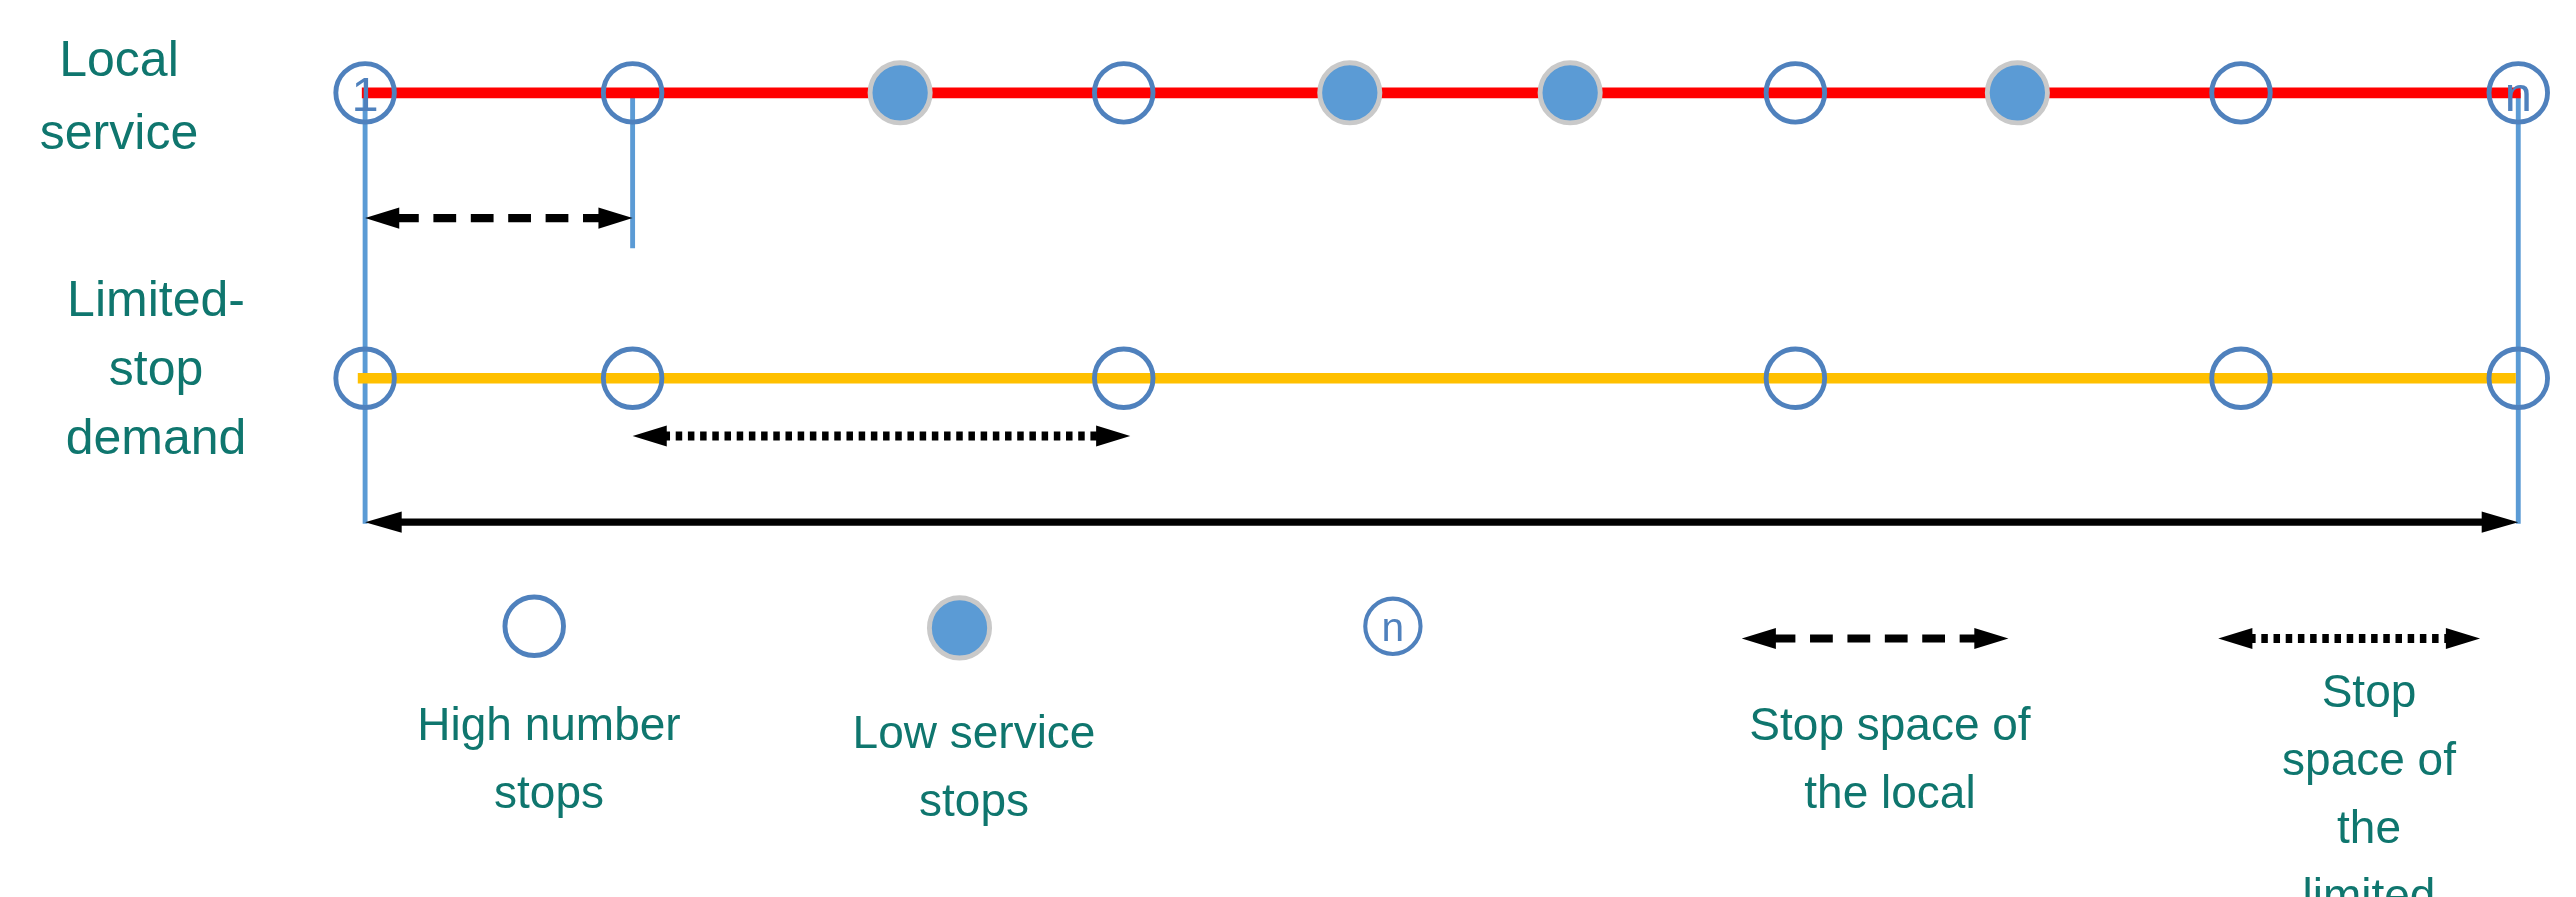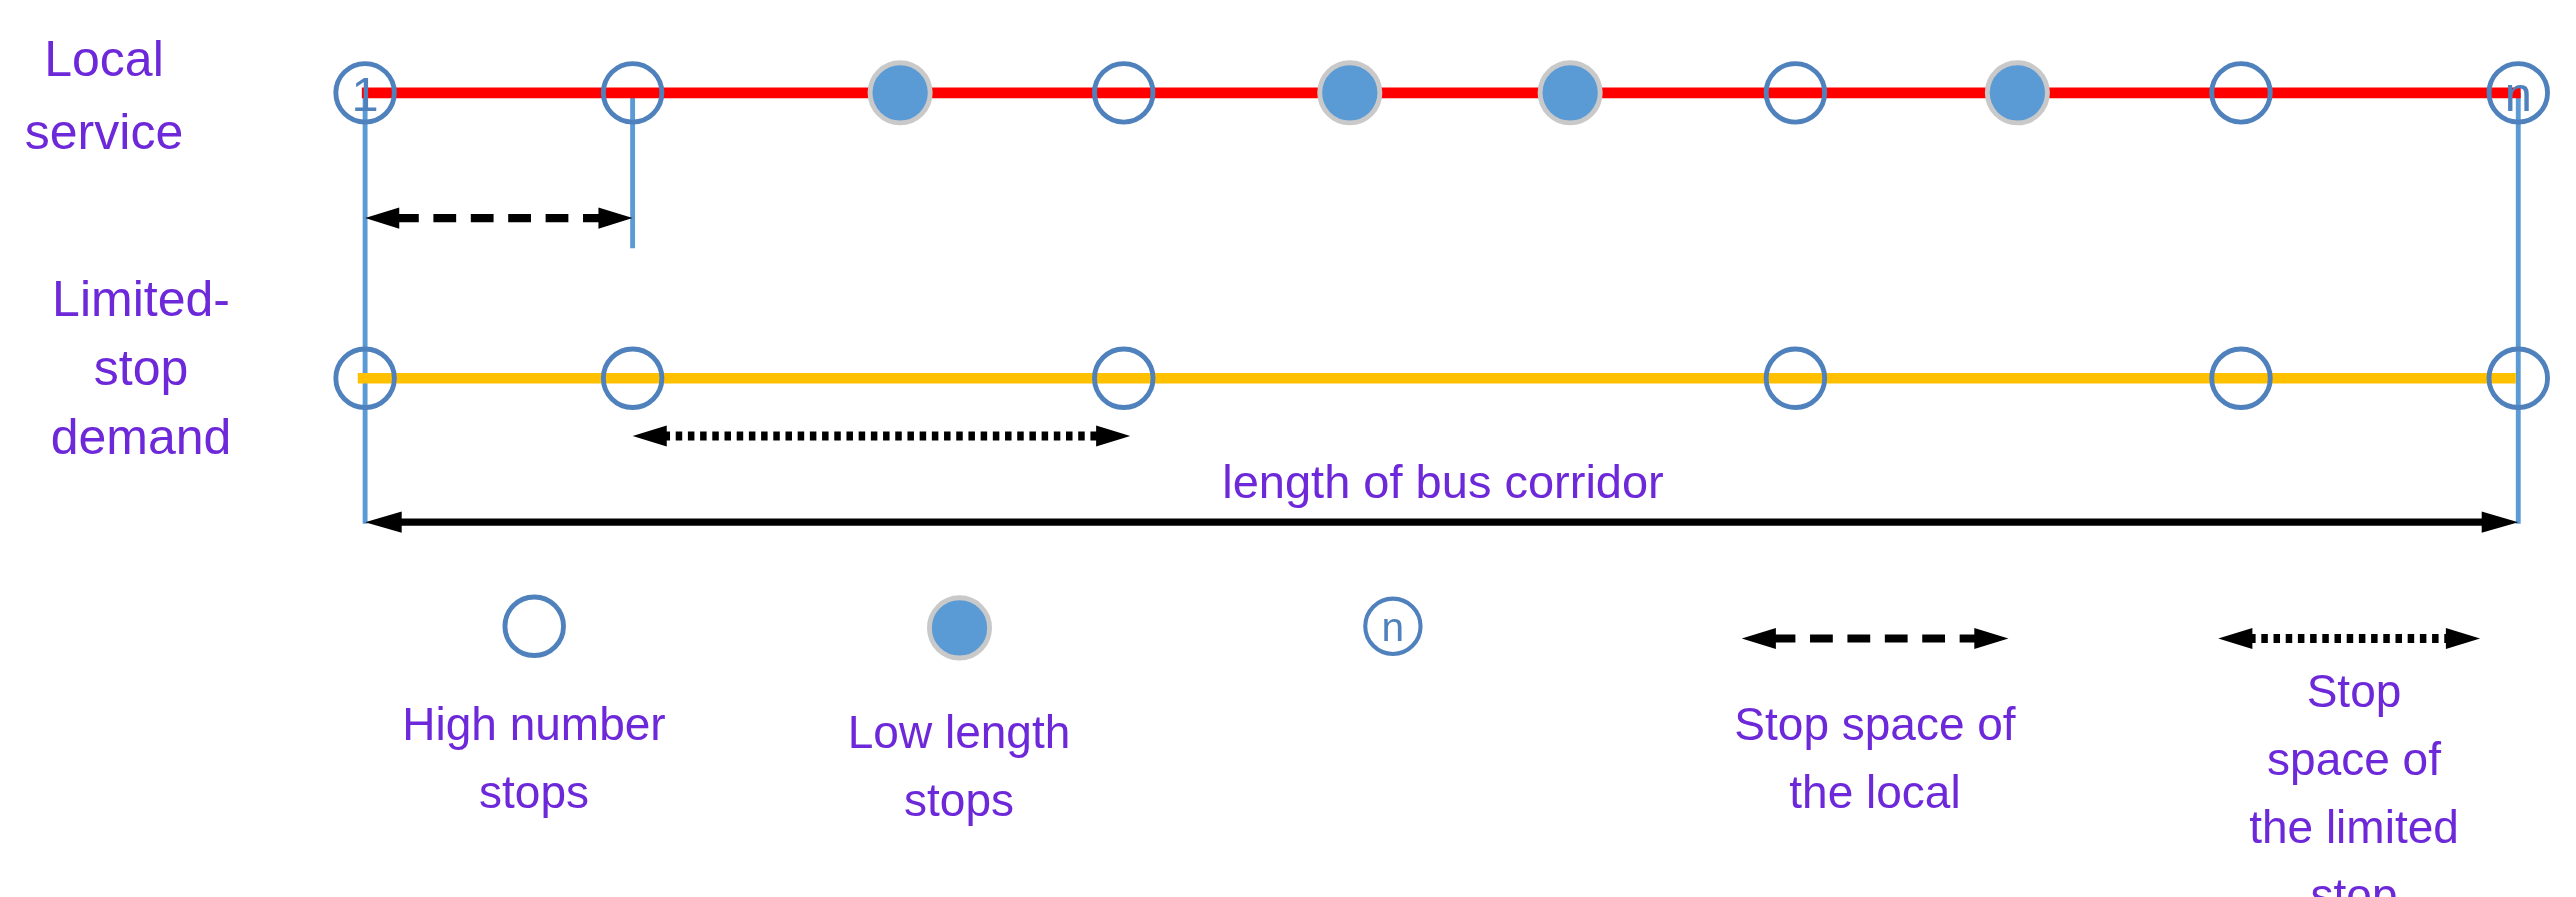--- a/index.html
+++ b/index.html
@@ -10,21 +10,22 @@
     font-family:"Liberation Sans", sans-serif;
     color:#000;
     overflow:hidden;
   }
   .canvas svg{position:absolute;left:0;top:0;}
   .label{
     position:absolute;
     white-space:pre-line;
     text-align:center;
     transform:translateX(-50%);
-    color:#6d28d9;
+    color:#0f766e;
+    margin-left:15px;
   }
   .service-label{font-size:50px;}
   .service-label.local{left:104px;top:23px;line-height:73px;}
   .service-label.limited{left:141px;top:265px;line-height:69px;}
   .corridor-label{left:1443px;top:448px;font-size:47px;line-height:68px;}
   .legend-label{font-size:46px;line-height:68px;}
 </style>
 </head>
 <body>
 
@@ -75,26 +76,25 @@
       <polygon points="3050,785 3008,772 3008,798" fill="#000000"></polygon>
     </svg>
 
   <div class="label service-label local">Local
 service</div>
 
   <div class="label service-label limited">Limited-
 stop
 demand</div>
 
-  <div class="label corridor-label">length of bus corridor</div>
 
   <div class="label legend-label" style="left: 534px; top: 690px;">High number
 stops</div>
 
-  <div class="label legend-label" style="left: 959px; top: 698px;">Low length
+  <div class="label legend-label" style="left: 959px; top: 698px;">Low service
 stops</div>
 
 
   <div class="label legend-label" style="left: 1875px; top: 690px;">Stop space of
 the local</div>
 
   <div class="label legend-label" style="left: 2354px; top: 657px;">Stop space of
 the limited
 stop service</div>
 

